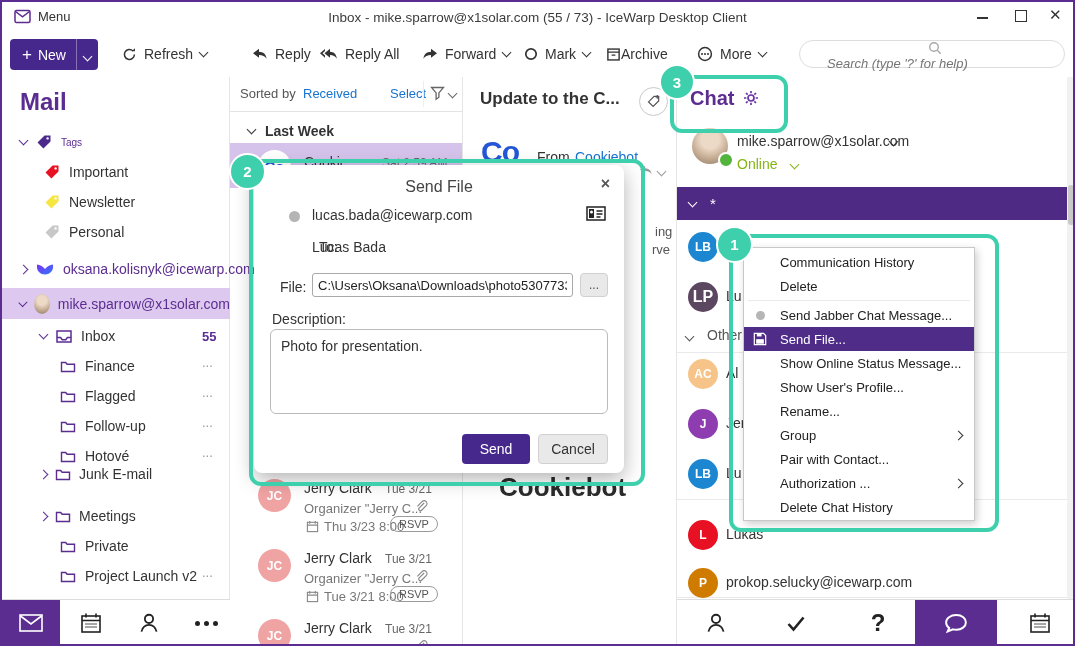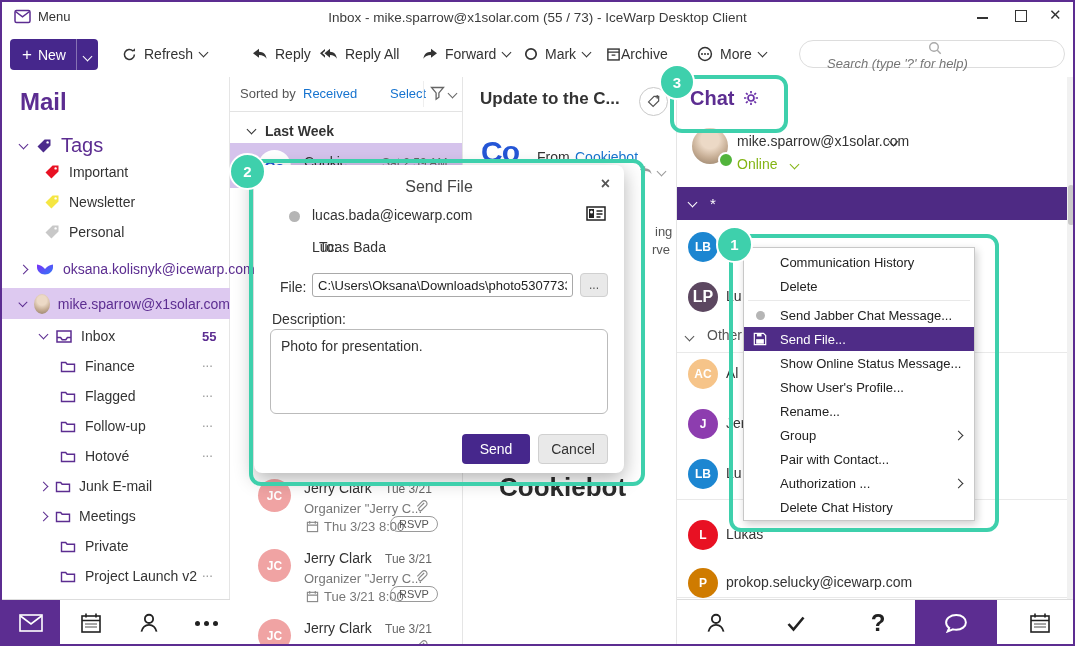--- a/index.html
+++ b/index.html
@@ -134,21 +134,21 @@
     <div class="r nw" style="left:18px;top:11px;font-size:24px;font-weight:bold;color:#5c2d91;">Mail</div>
 
     <div class="r f" style="left:18px;top:57px;gap:9px;color:#5c2d91;">
       <span class="chev cd" style="margin-top:-3px;"></span>
       <span>
           <svg width="16" height="16" viewBox="0 0 16 16">
             <path d="M8.6 1.5h5.9v5.9L7.4 14.5 1.5 8.6Z" fill="#4b2a8c"></path>
             <circle cx="11.6" cy="4.4" r="1.2" fill="#fff"></circle>
           </svg>
         </span>
-      <span class="nw" style="font-size:20px;">Tags</span>
+      <span class="nw" style="font-size:10px;">Tags</span>
     </div>
     <div class="r f" style="left:42px;top:87px;gap:9px;">
       <span>
           <svg width="16" height="16" viewBox="0 0 16 16">
             <path d="M8.6 1.5h5.9v5.9L7.4 14.5 1.5 8.6Z" fill="#e81123"></path>
             <circle cx="11.6" cy="4.4" r="1.2" fill="#fff"></circle>
           </svg>
         </span>
       <span class="nw" style="font-size:14px;color:#333;">Important</span>
     </div>
@@ -238,21 +238,21 @@
     <div class="r f" style="left:58px;top:371px;gap:9px;">
       <span>
           <svg width="16" height="14" viewBox="0 0 16 14">
             <path d="M1.5 12.5v-9h4.2l1.4 1.8h7.4v7.2z" fill="none" stroke="#5c2d91" stroke-width="1.4"></path>
           </svg>
         </span>
       <span class="nw" style="font-size:14px;color:#333;">Hotové</span>
     </div>
     <span class="r nw" style="left:200px;top:368px;font-size:13px;color:#999;">...</span>
 
-    <div class="r f" style="left:38px;top:401px;gap:8px;">
+    <div class="r f" style="left:38px;top:389px;gap:8px;">
       <span class="chev cr" style="color:#5c2d91;"></span>
       <span>
           <svg width="16" height="14" viewBox="0 0 16 14">
             <path d="M1.5 12.5v-9h4.2l1.4 1.8h7.4v7.2z" fill="none" stroke="#5c2d91" stroke-width="1.4"></path>
           </svg>
         </span>
       <span class="nw" style="font-size:14px;color:#333;">Junk E-mail</span>
     </div>
     <div class="r f" style="left:38px;top:431px;gap:8px;">
       <span class="chev cr" style="color:#5c2d91;"></span>

